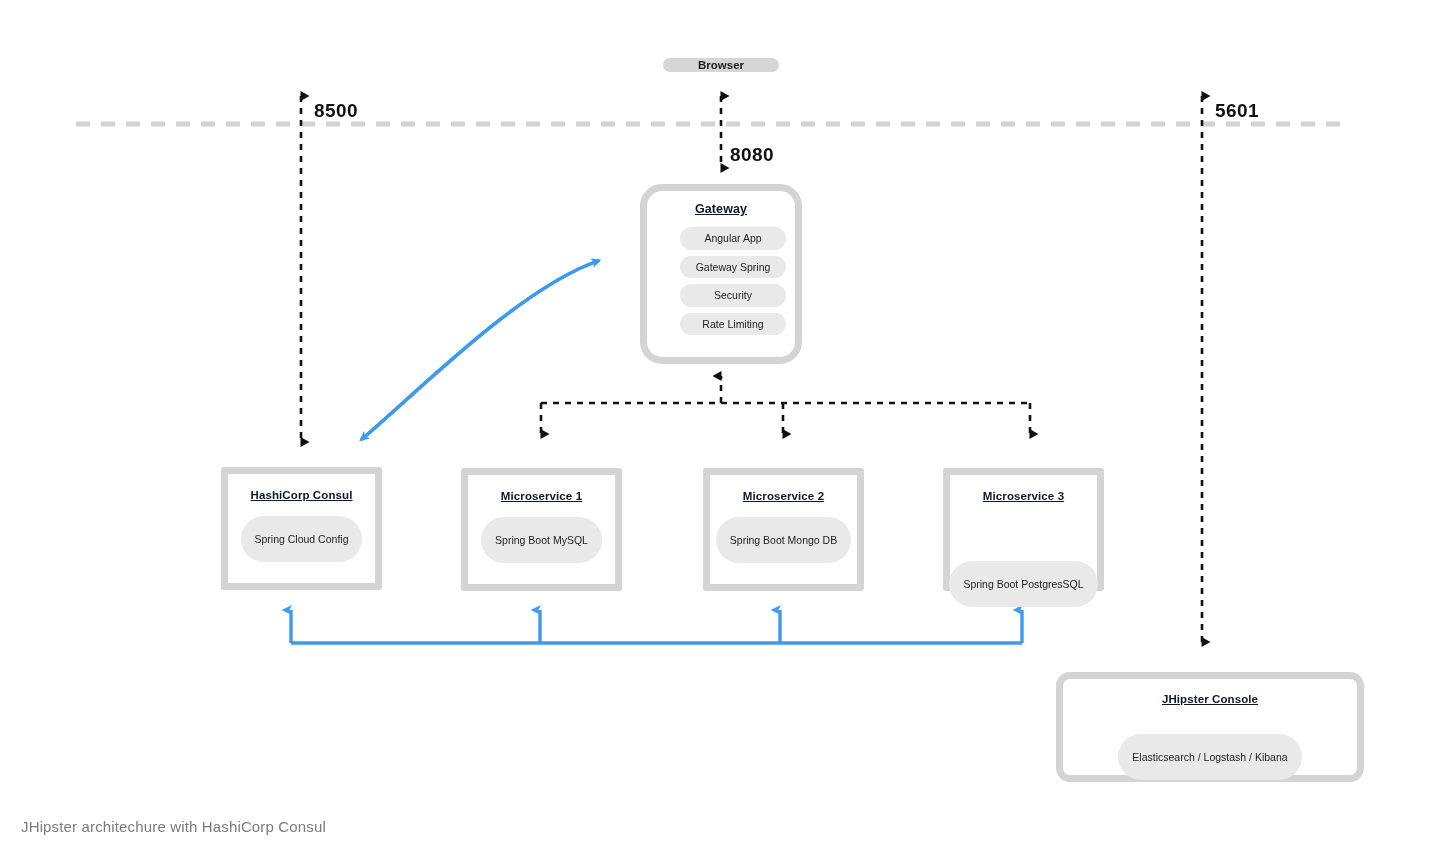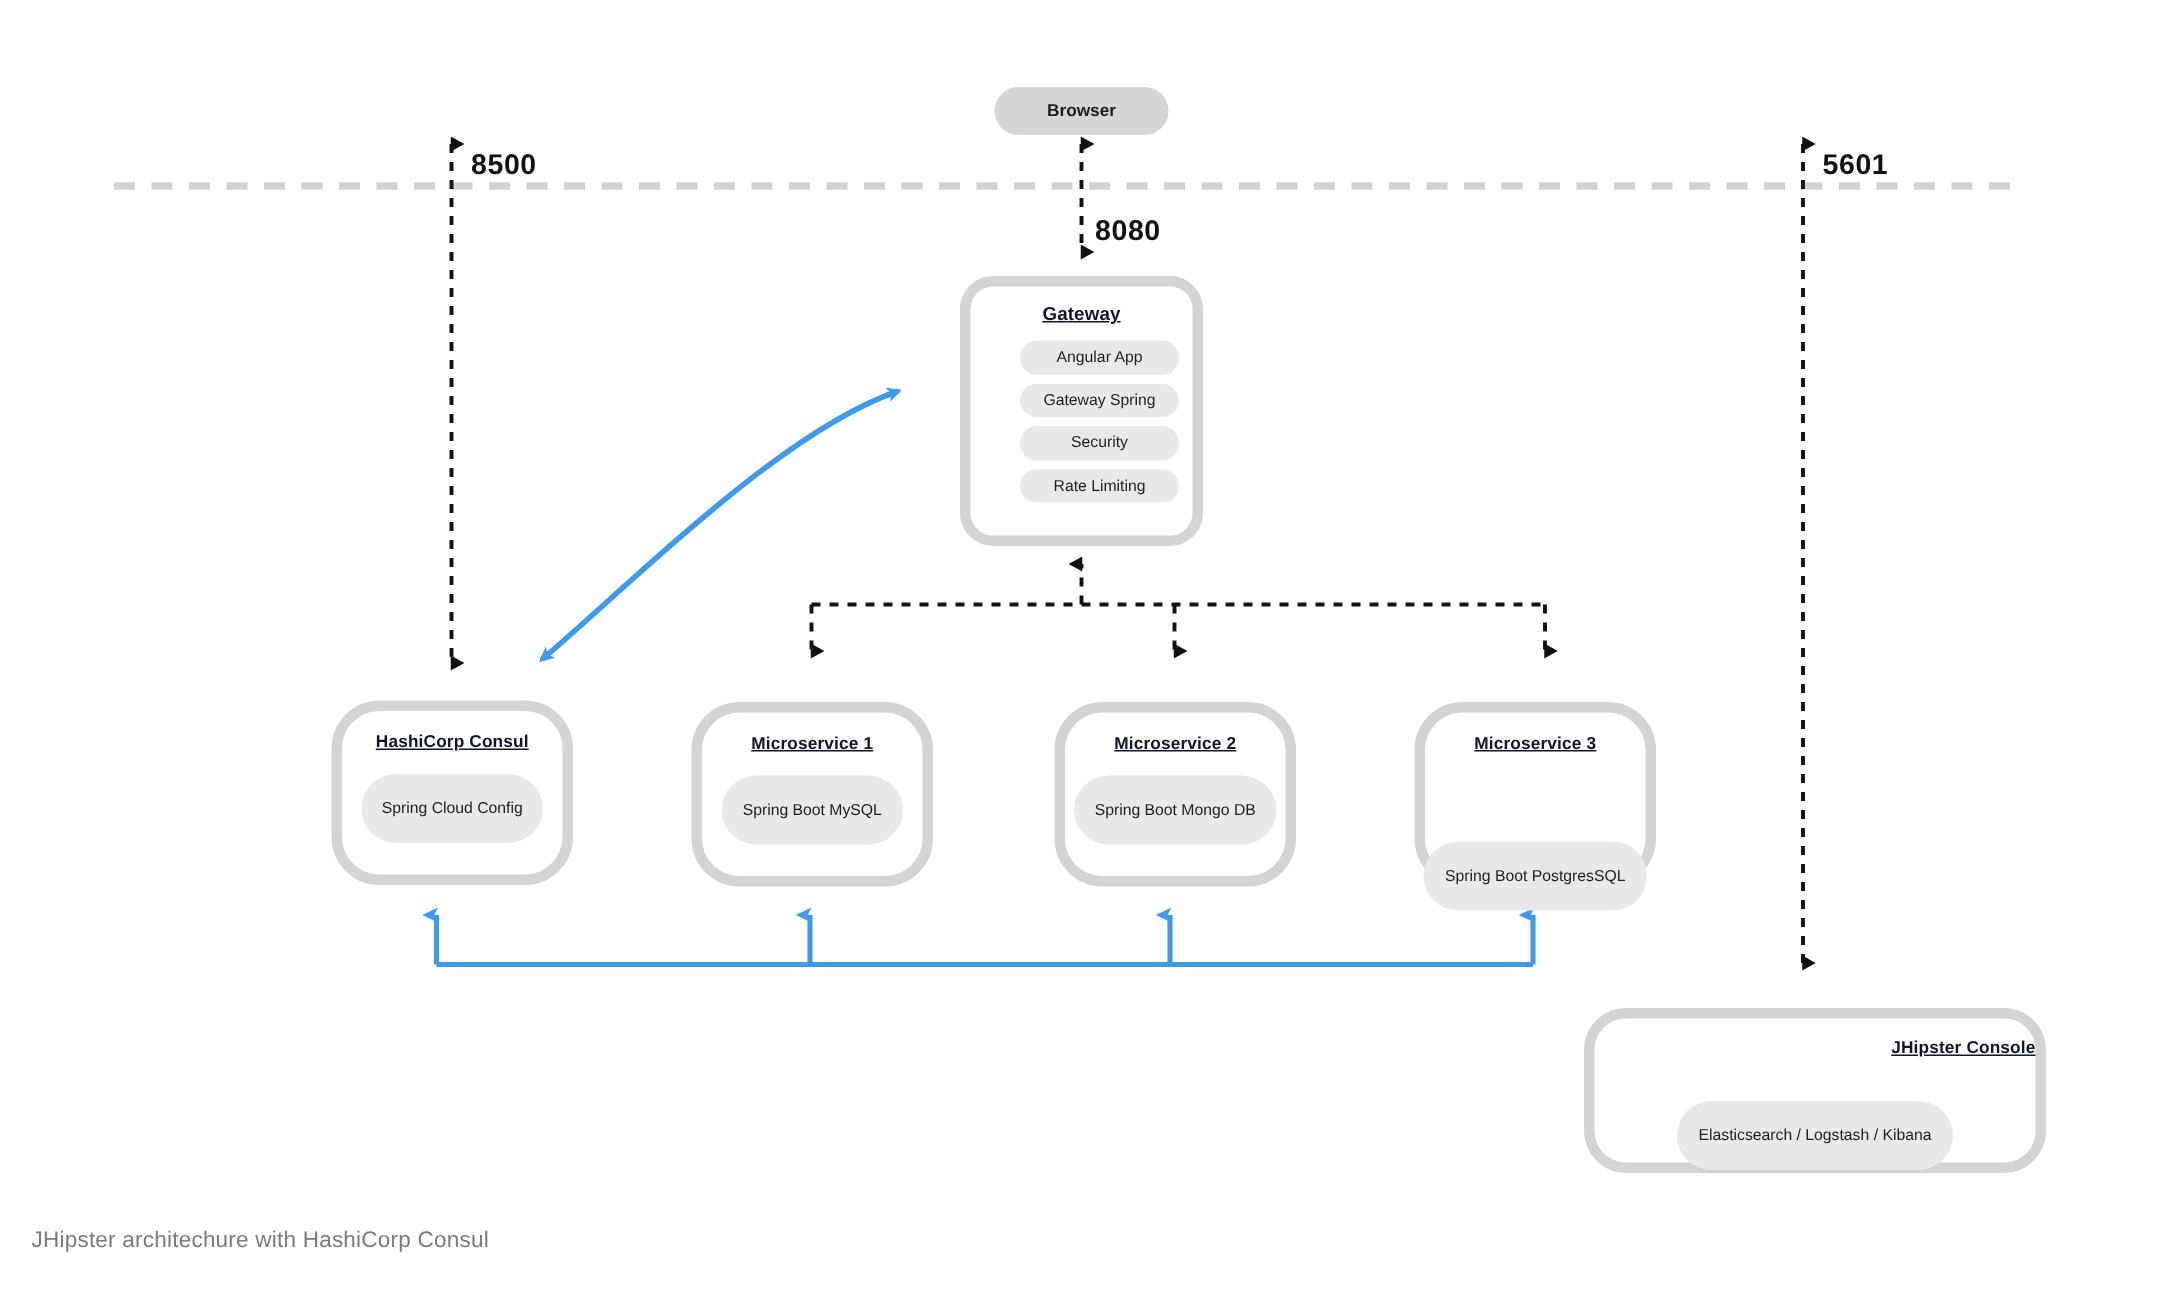--- a/index.html
+++ b/index.html
@@ -29,21 +29,21 @@
     height: 860px;
     pointer-events: none;
   }
 
   
   .svc-box {
     position: absolute;
     box-sizing: border-box;
     background: #ffffff;
     border: 7px solid #d4d4d4;
-    border-radius: 32px;
+    border-radius: 3px;
     display: flex;
     flex-direction: column;
     align-items: center;
   }
   .svc-title {
     font-size: 11.5px;
     font-weight: 700;
     color: #0f172a;
     letter-spacing: .1px;
     text-align: center;
@@ -88,21 +88,21 @@
     font-size: 10.5px;
     padding: 6px 6px;
   }
 
   
   #browser-pill {
     position: absolute;
     left: 663px;
     top: 58px;
     width: 116px;
-    height: 32px;
+    height: 14px;
     background: #d6d6d6;
     border-radius: 999px;
     display: flex;
     align-items: center;
     justify-content: center;
     font-size: 11.5px;
     font-weight: 700;
     color: #1d1d1d;
   }
 
@@ -114,22 +114,21 @@
   #consul-box      { left: 221px;  top: 467px; }
   #ms1-box         { left: 461px;  top: 468px; }
   #ms2-box         { left: 703px;  top: 468px; }
   #ms3-box         { left: 943px;  top: 468px; gap: 44px; }
 
   #console-box {
     left: 1056px;
     top: 672px;
     width: 308px;
     height: 110px;
-    border-radius: 28px;
-    align-items: flex-end;
+    border-radius: 14px;
   }
   #console-box .svc-title { margin-top: 14px; }
   #console-box .pill-stack { margin-top: 27px; }
 
   
   .port-label {
     position: absolute;
     font-size: 19px;
     font-weight: 700;
     color: #111111;

